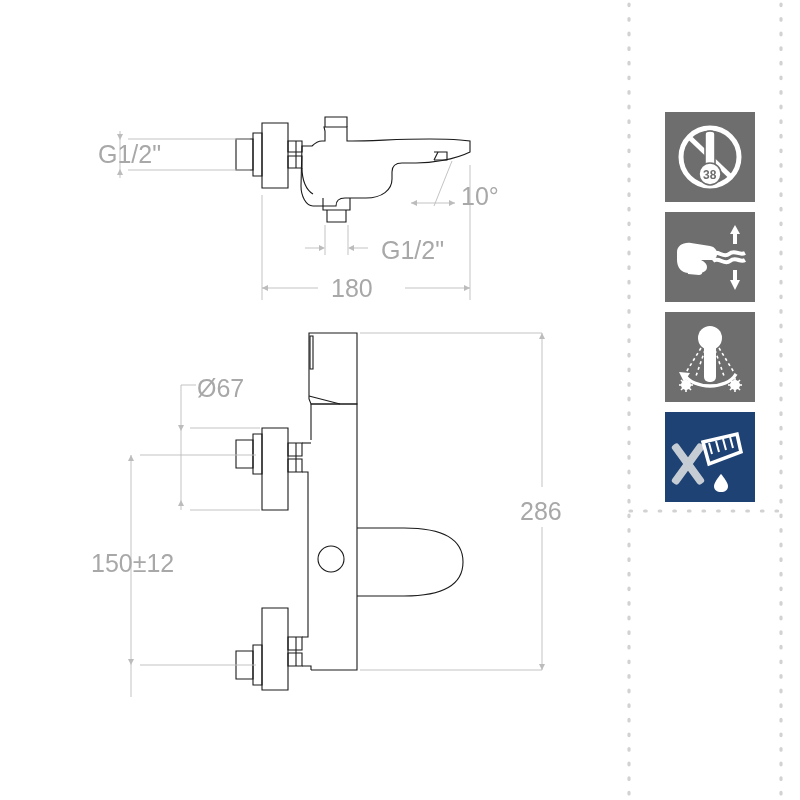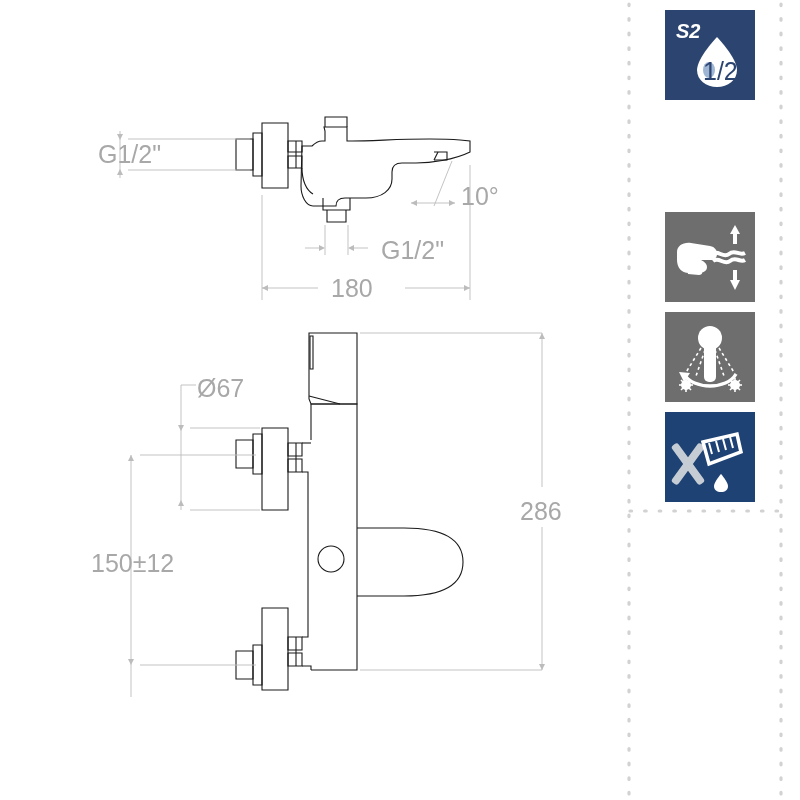--- a/index.html
+++ b/index.html
@@ -206,30 +206,33 @@
   <div class="icon-rail">
 
     <svg width="190" height="800" style="position:absolute;left:0;top:0;">
       <g stroke="#d2d2d2" stroke-width="3.2" stroke-linecap="round" stroke-dasharray="1.6 13" fill="none">
         <line x1="19" y1="4" x2="19" y2="796"></line>
         <line x1="171" y1="4" x2="171" y2="796"></line>
         <line x1="20" y1="511" x2="171" y2="511"></line>
       </g>
     </svg>
 
-    <div class="icon-tile" style="top:10px;">
+
+    <div class="icon-tile" style="top:112px;">
       <svg width="90" height="90" viewBox="0 0 90 90">
-        <rect x="0" y="0" width="90" height="90" fill="#2c4570"></rect>
-        <text x="11" y="28" fill="#ffffff" font-family="'Liberation Sans',sans-serif" font-size="20" font-weight="bold" font-style="italic">S2</text>
-        <path d="M52,27 C52,27 72,48 72,60 C72,70 63,77 52,77 C41,77 32,70 32,60 C32,48 52,27 52,27 Z" fill="#ffffff"></path>
-        <ellipse cx="44" cy="60" rx="6" ry="8" fill="#7d9cc4" opacity="0.75"></ellipse>
-        <text x="38" y="70" fill="#2c4570" font-family="'Liberation Sans',sans-serif" font-size="25">1/2</text>
+        <rect x="0" y="0" width="90" height="90" fill="#6e6e6e"></rect>
+        <circle cx="45" cy="45" r="29" fill="none" stroke="#ffffff" stroke-width="5"></circle>
+        <line x1="24" y1="25" x2="66" y2="65" stroke="#ffffff" stroke-width="5"></line>
+        <g>
+          <path d="M40,22 C40,18 50,18 50,22 L50,54 L40,54 Z" fill="#ffffff" stroke="#6e6e6e" stroke-width="1.6"></path>
+          <circle cx="45" cy="62" r="11" fill="#ffffff" stroke="#6e6e6e" stroke-width="1.6"></circle>
+        </g>
+        <text x="38" y="67" fill="#6e6e6e" font-family="'Liberation Sans',sans-serif" font-size="12" font-weight="bold">38</text>
       </svg>
     </div>
-
 
     <div class="icon-tile" style="top:212px;">
       <svg width="90" height="90" viewBox="0 0 90 90">
         <rect x="0" y="0" width="90" height="90" fill="#6e6e6e"></rect>
         <g fill="#ffffff">
           <path d="M12,40 C12,34 18,30 26,31 L45,34 C50,35 52,38 52,42
                    C52,46 49,48 45,48 L36,48
                    C40,50 42,52 42,55 C42,59 38,61 33,61
                    L24,61 C16,61 12,55 12,48 Z"></path>
           <path d="M22,56 L35,58 C38,59 38,63 34,63 L23,62 Z"></path>

